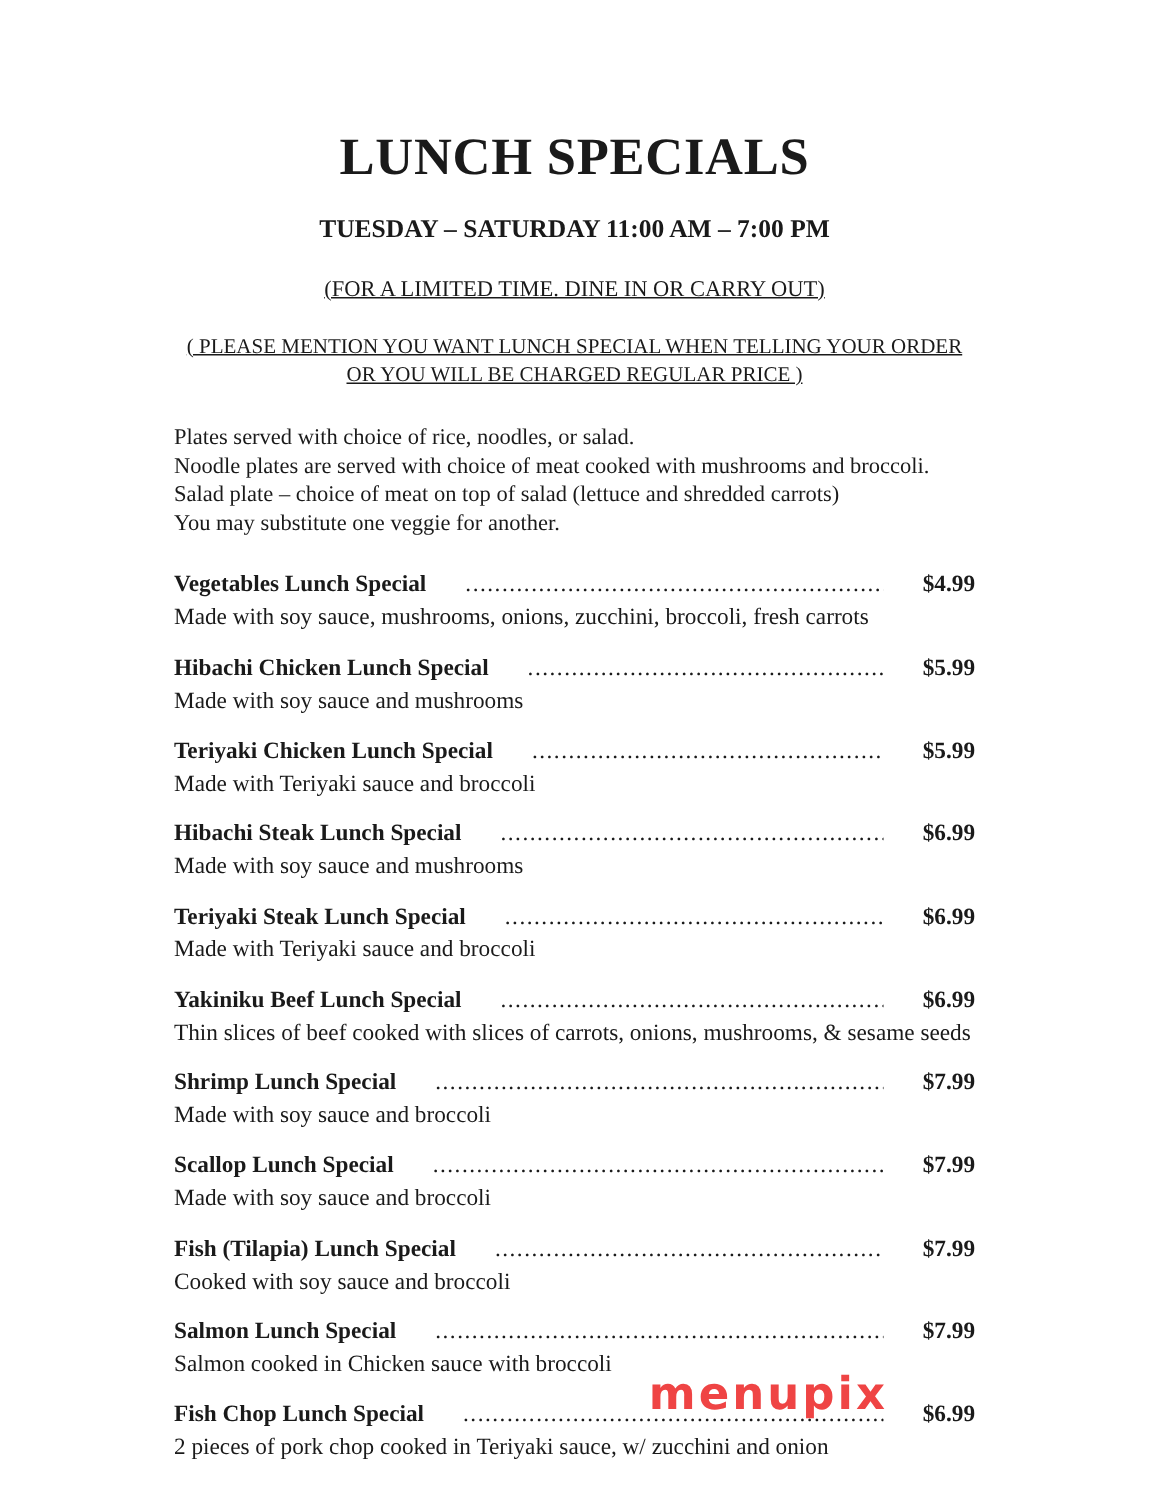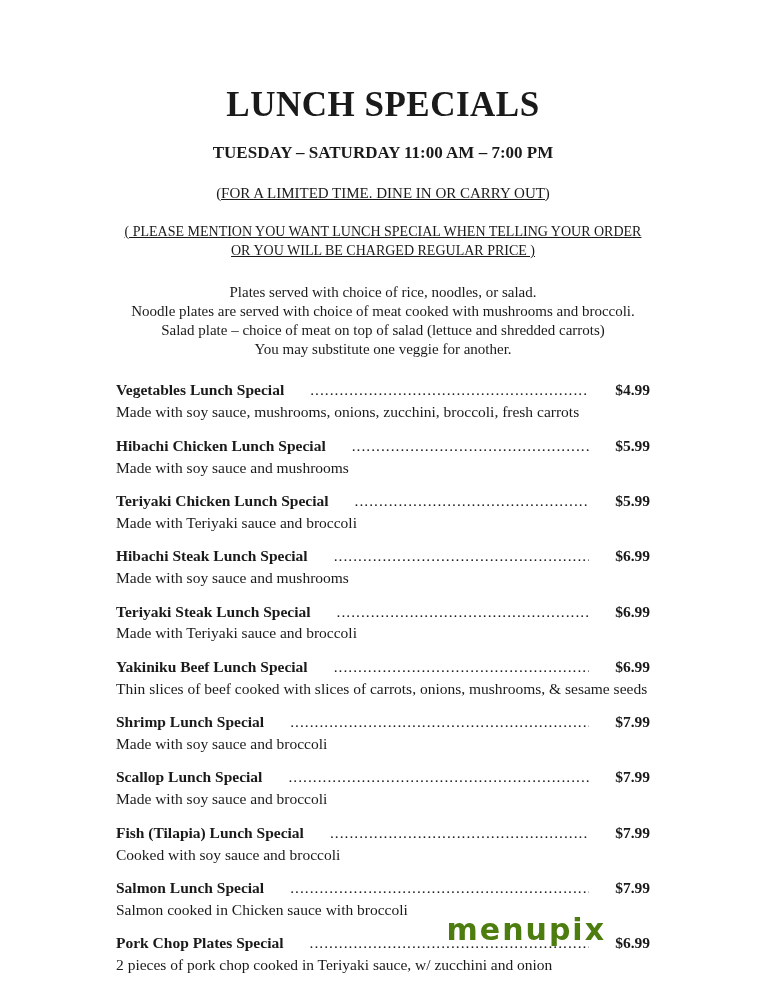--- a/index.html
+++ b/index.html
@@ -47,21 +47,20 @@
   .doc-note-2 {
     margin-top: 20px;
     text-align: center;
     font-size: 14px;
     text-decoration: underline;
     line-height: 1.4;
     padding: 0 4px;
   }
   .intro {
     margin-top: 22px;
-    text-align: center;
     font-size: 15px;
     line-height: 1.28;
   }
   .menu {
     margin-top: 22px;
   }
   .item {
     margin-bottom: 15px;
   }
   .item-line {
@@ -90,27 +89,27 @@
     font-weight: bold;
     white-space: nowrap;
   }
   .item-desc {
     font-size: 15.5px;
     line-height: 1.25;
     margin-top: 2px;
   }
   .watermark {
     position: absolute;
-    right: 118px;
+    right: 132px;
     top: 896px;
     font-family: "DejaVu Sans", "Liberation Sans", sans-serif;
     font-size: 30px;
     font-weight: bold;
     letter-spacing: 2px;
-    color: #4d7c0f;
+    color: #ef4444;
     text-transform: lowercase;
     user-select: none;
   }
 </style>
 </head>
 <body>
 
 <div class="page">
   <div class="content">
 
@@ -215,21 +214,21 @@
     <div class="item-line">
       <span class="item-name">Salmon Lunch Special</span>
       <span class="leader"></span>
       <span class="item-price">$7.99</span>
     </div>
     <div class="item-desc">Salmon cooked in Chicken sauce with broccoli</div>
   </div>
 
   <div class="item">
     <div class="item-line">
-      <span class="item-name">Pork Chop Plates Special</span>
+      <span class="item-name">Fish Chop Lunch Special</span>
       <span class="leader"></span>
       <span class="item-price">$6.99</span>
     </div>
     <div class="item-desc">2 pieces of pork chop cooked in Teriyaki sauce, w/ zucchini and onion</div>
   </div>
 </div>
 
   </div>
 
   <div class="watermark">menupix</div>

